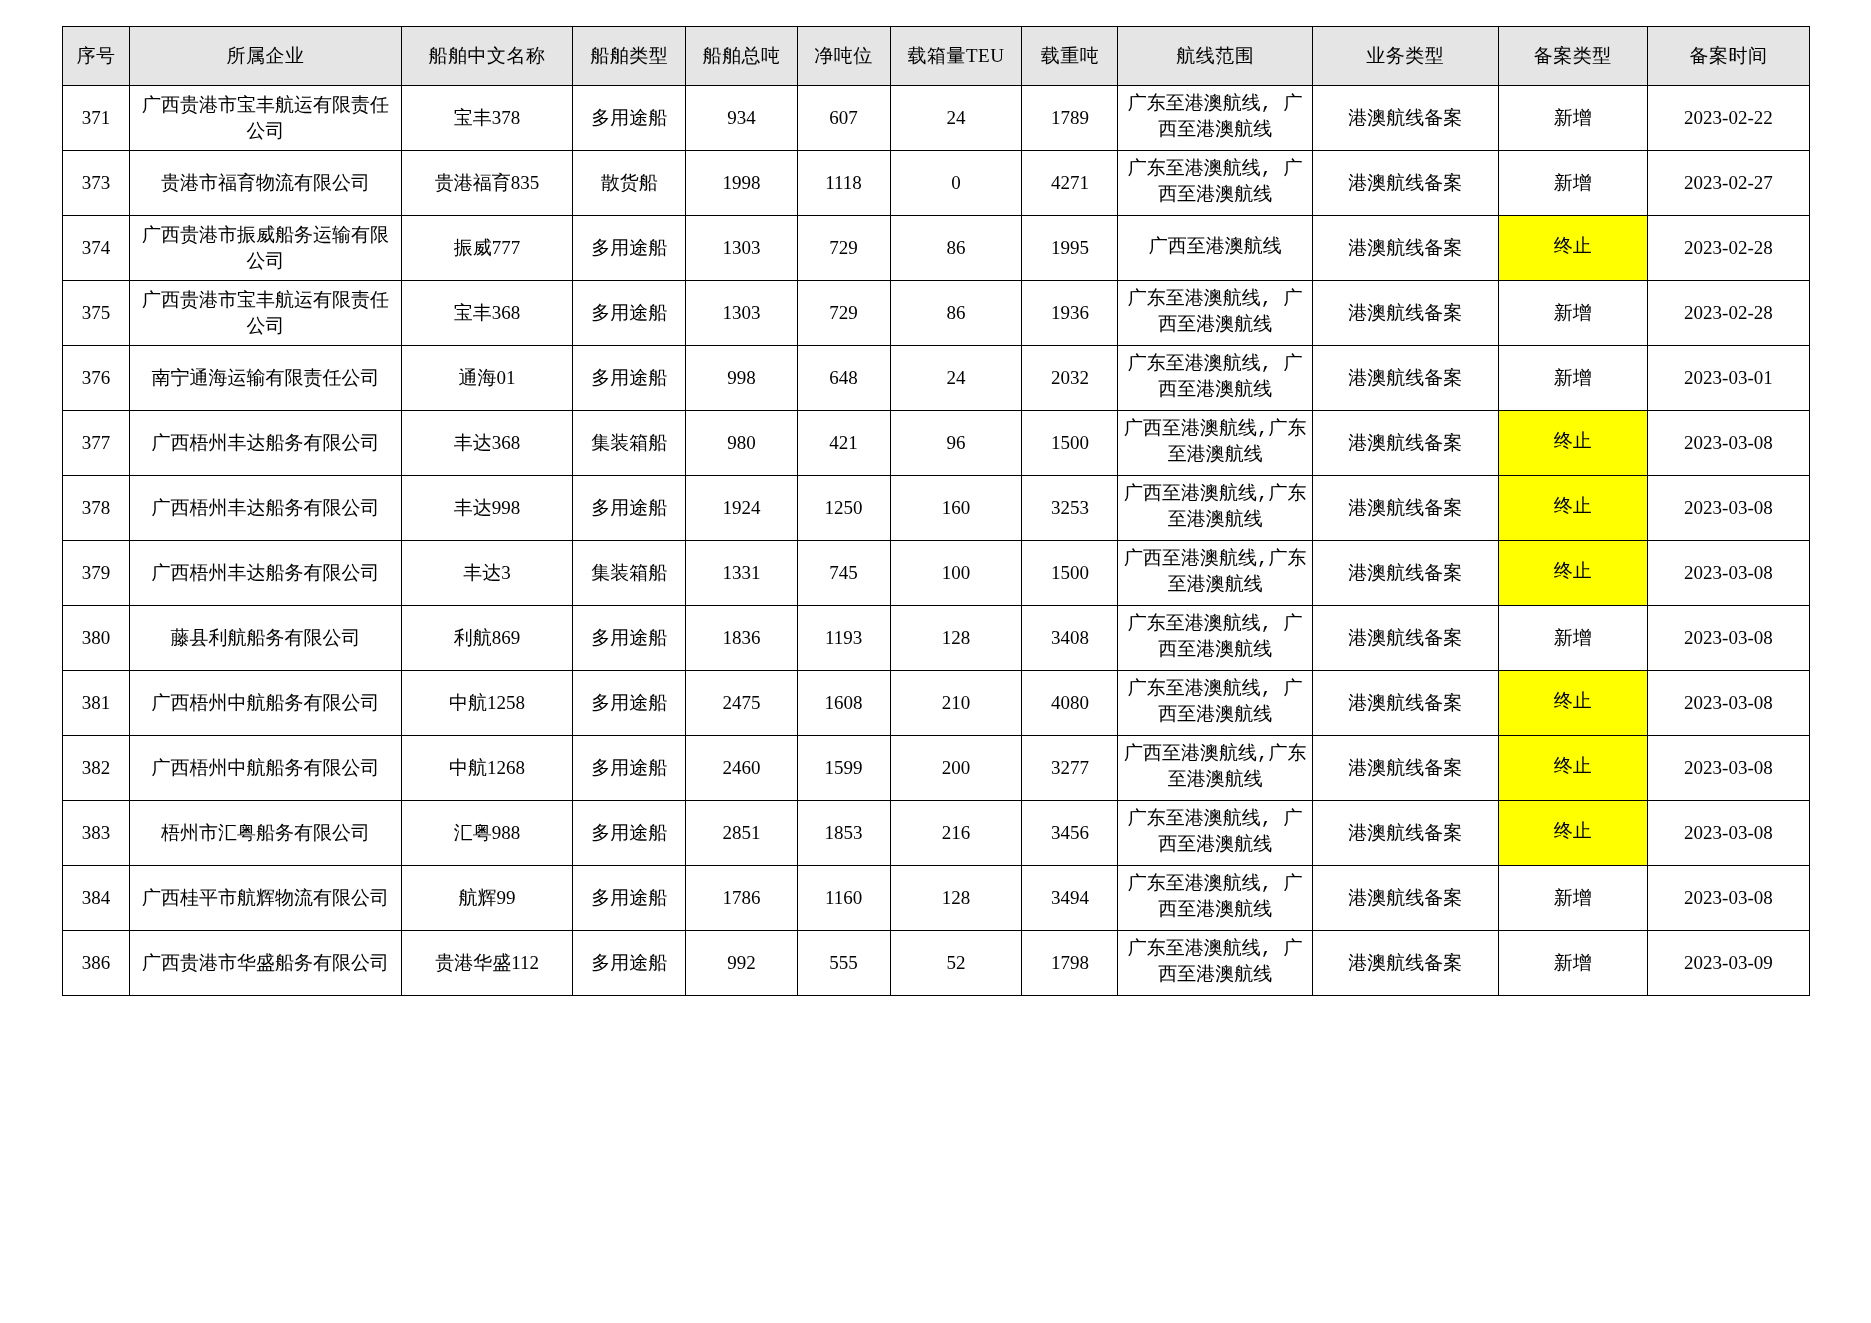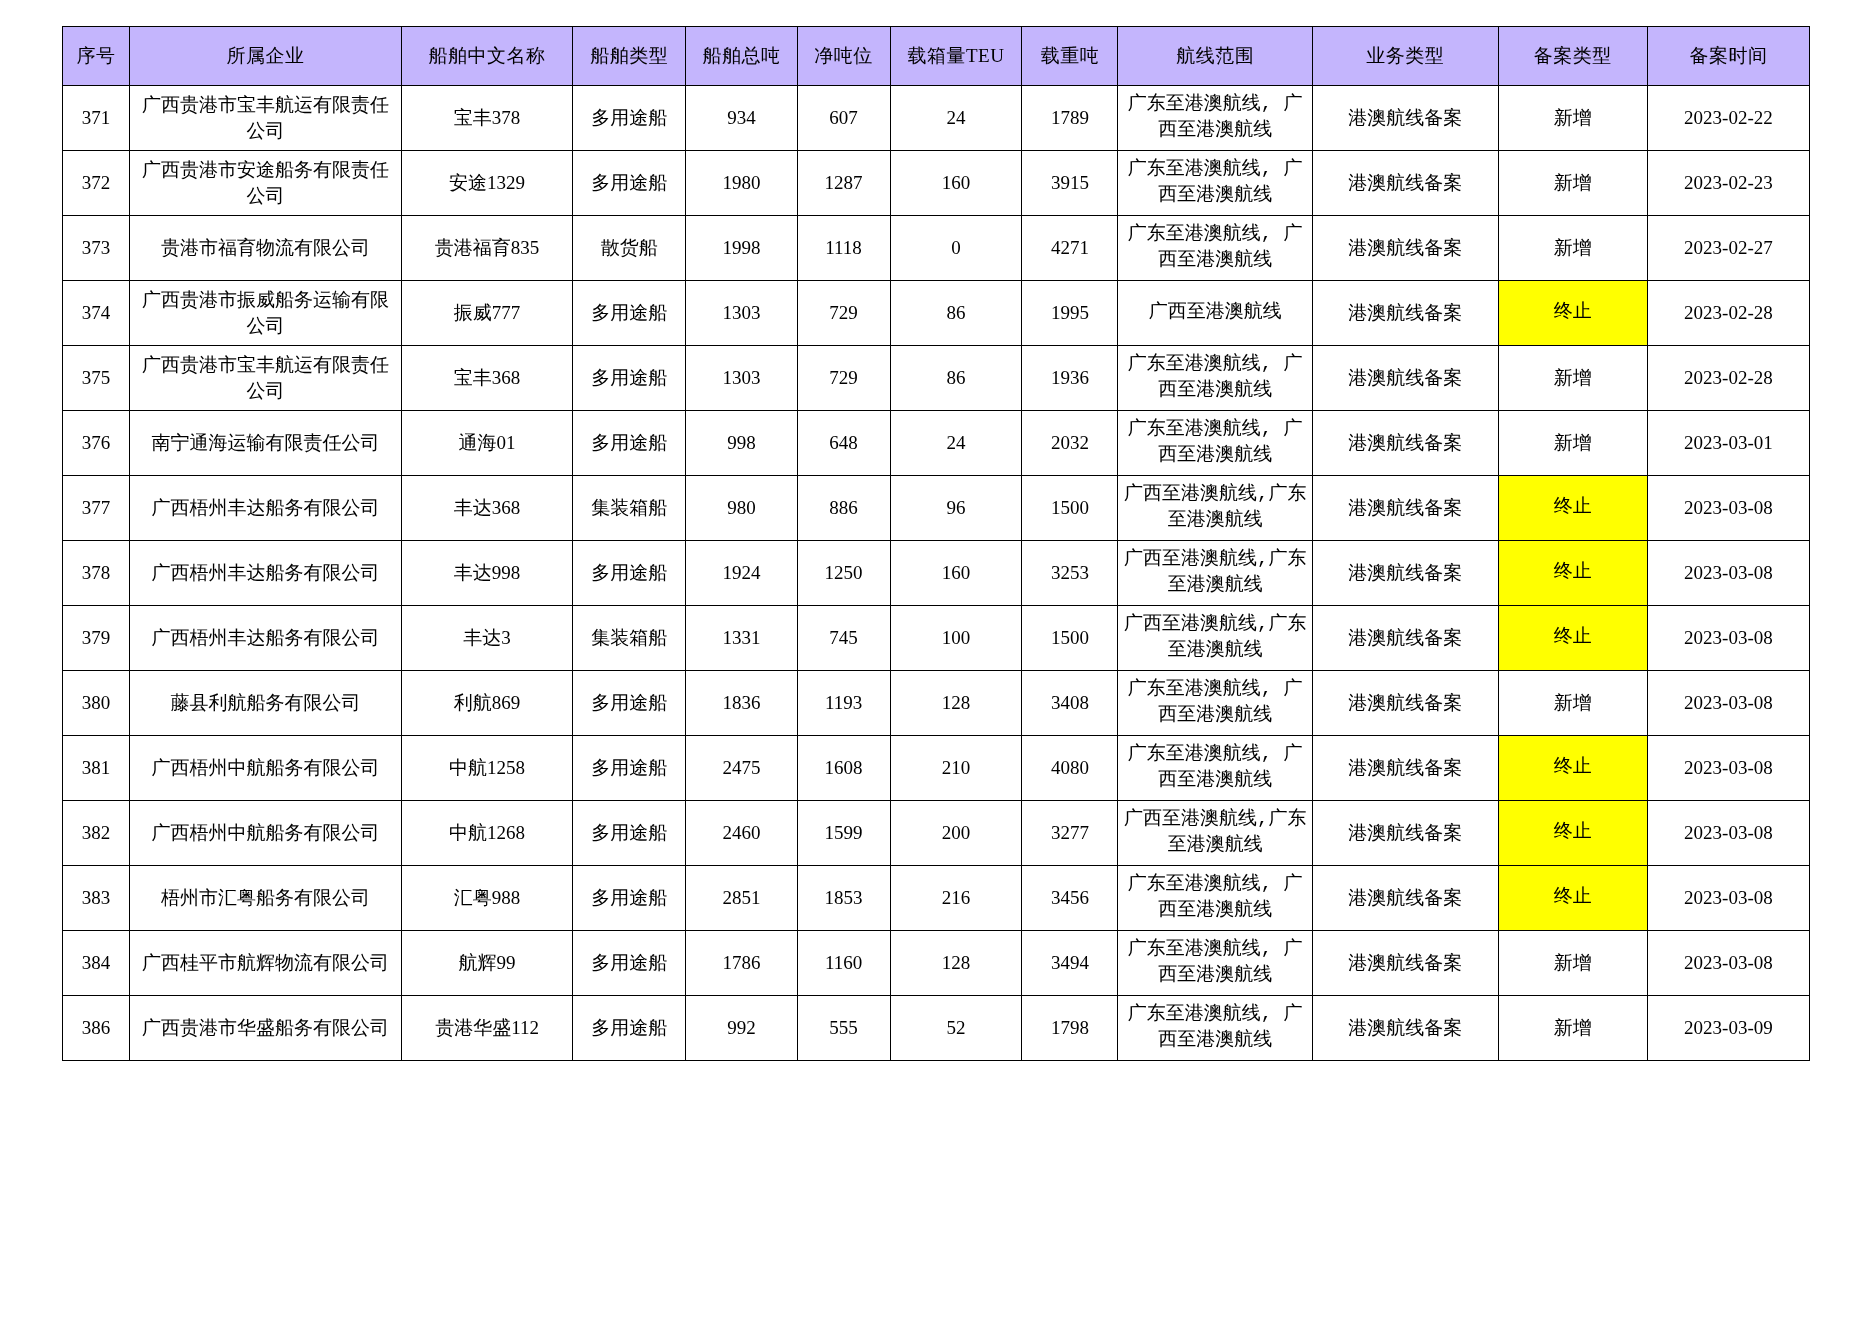--- a/index.html
+++ b/index.html
@@ -28,21 +28,21 @@
   table.records td, table.records th {
     border: 1px solid #000000;
     text-align: center;
     vertical-align: middle;
     font-weight: normal;
     font-size: 19px;
     line-height: 1.35;
     padding: 4px 3px;
   }
   thead th {
-    background: #c4b5fd;
+    background: #e5e5e5;
     height: 50px;
     font-size: 19.5px;
     letter-spacing: 0.5px;
   }
   tbody td {
     height: 56px;
   }
   
   col.c-idx      { width: 62px; }
   col.c-company  { width: 252px; }
@@ -112,34 +112,20 @@
           <td class="num">934</td>
           <td class="num">607</td>
           <td class="num">24</td>
           <td class="num">1789</td>
           <td class="route">广东至港澳航线, 广西至港澳航线</td>
           <td class="biz">港澳航线备案</td>
           <td>新增</td>
           <td class="num nowrap">2023-02-22</td>
         </tr>
         <tr>
-          <td class="num nowrap">372</td>
-          <td class="company">广西贵港市安途船务有限责任公司</td>
-          <td>安途1329</td>
-          <td>多用途船</td>
-          <td class="num">1980</td>
-          <td class="num">1287</td>
-          <td class="num">160</td>
-          <td class="num">3915</td>
-          <td class="route">广东至港澳航线, 广西至港澳航线</td>
-          <td class="biz">港澳航线备案</td>
-          <td>新增</td>
-          <td class="num nowrap">2023-02-23</td>
-        </tr>
-        <tr>
           <td class="num nowrap">373</td>
           <td class="company">贵港市福育物流有限公司</td>
           <td>贵港福育835</td>
           <td>散货船</td>
           <td class="num">1998</td>
           <td class="num">1118</td>
           <td class="num">0</td>
           <td class="num">4271</td>
           <td class="route">广东至港澳航线, 广西至港澳航线</td>
           <td class="biz">港澳航线备案</td>
@@ -187,21 +173,21 @@
           <td class="biz">港澳航线备案</td>
           <td>新增</td>
           <td class="num nowrap">2023-03-01</td>
         </tr>
         <tr>
           <td class="num nowrap">377</td>
           <td class="company">广西梧州丰达船务有限公司</td>
           <td>丰达368</td>
           <td>集装箱船</td>
           <td class="num">980</td>
-          <td class="num">886</td>
+          <td class="num">421</td>
           <td class="num">96</td>
           <td class="num">1500</td>
           <td class="route">广西至港澳航线,广东至港澳航线</td>
           <td class="biz">港澳航线备案</td>
           <td class="rectype-highlight" style="background: rgb(255, 255, 0);">终止</td>
           <td class="num nowrap">2023-03-08</td>
         </tr>
         <tr>
           <td class="num nowrap">378</td>
           <td class="company">广西梧州丰达船务有限公司</td>

